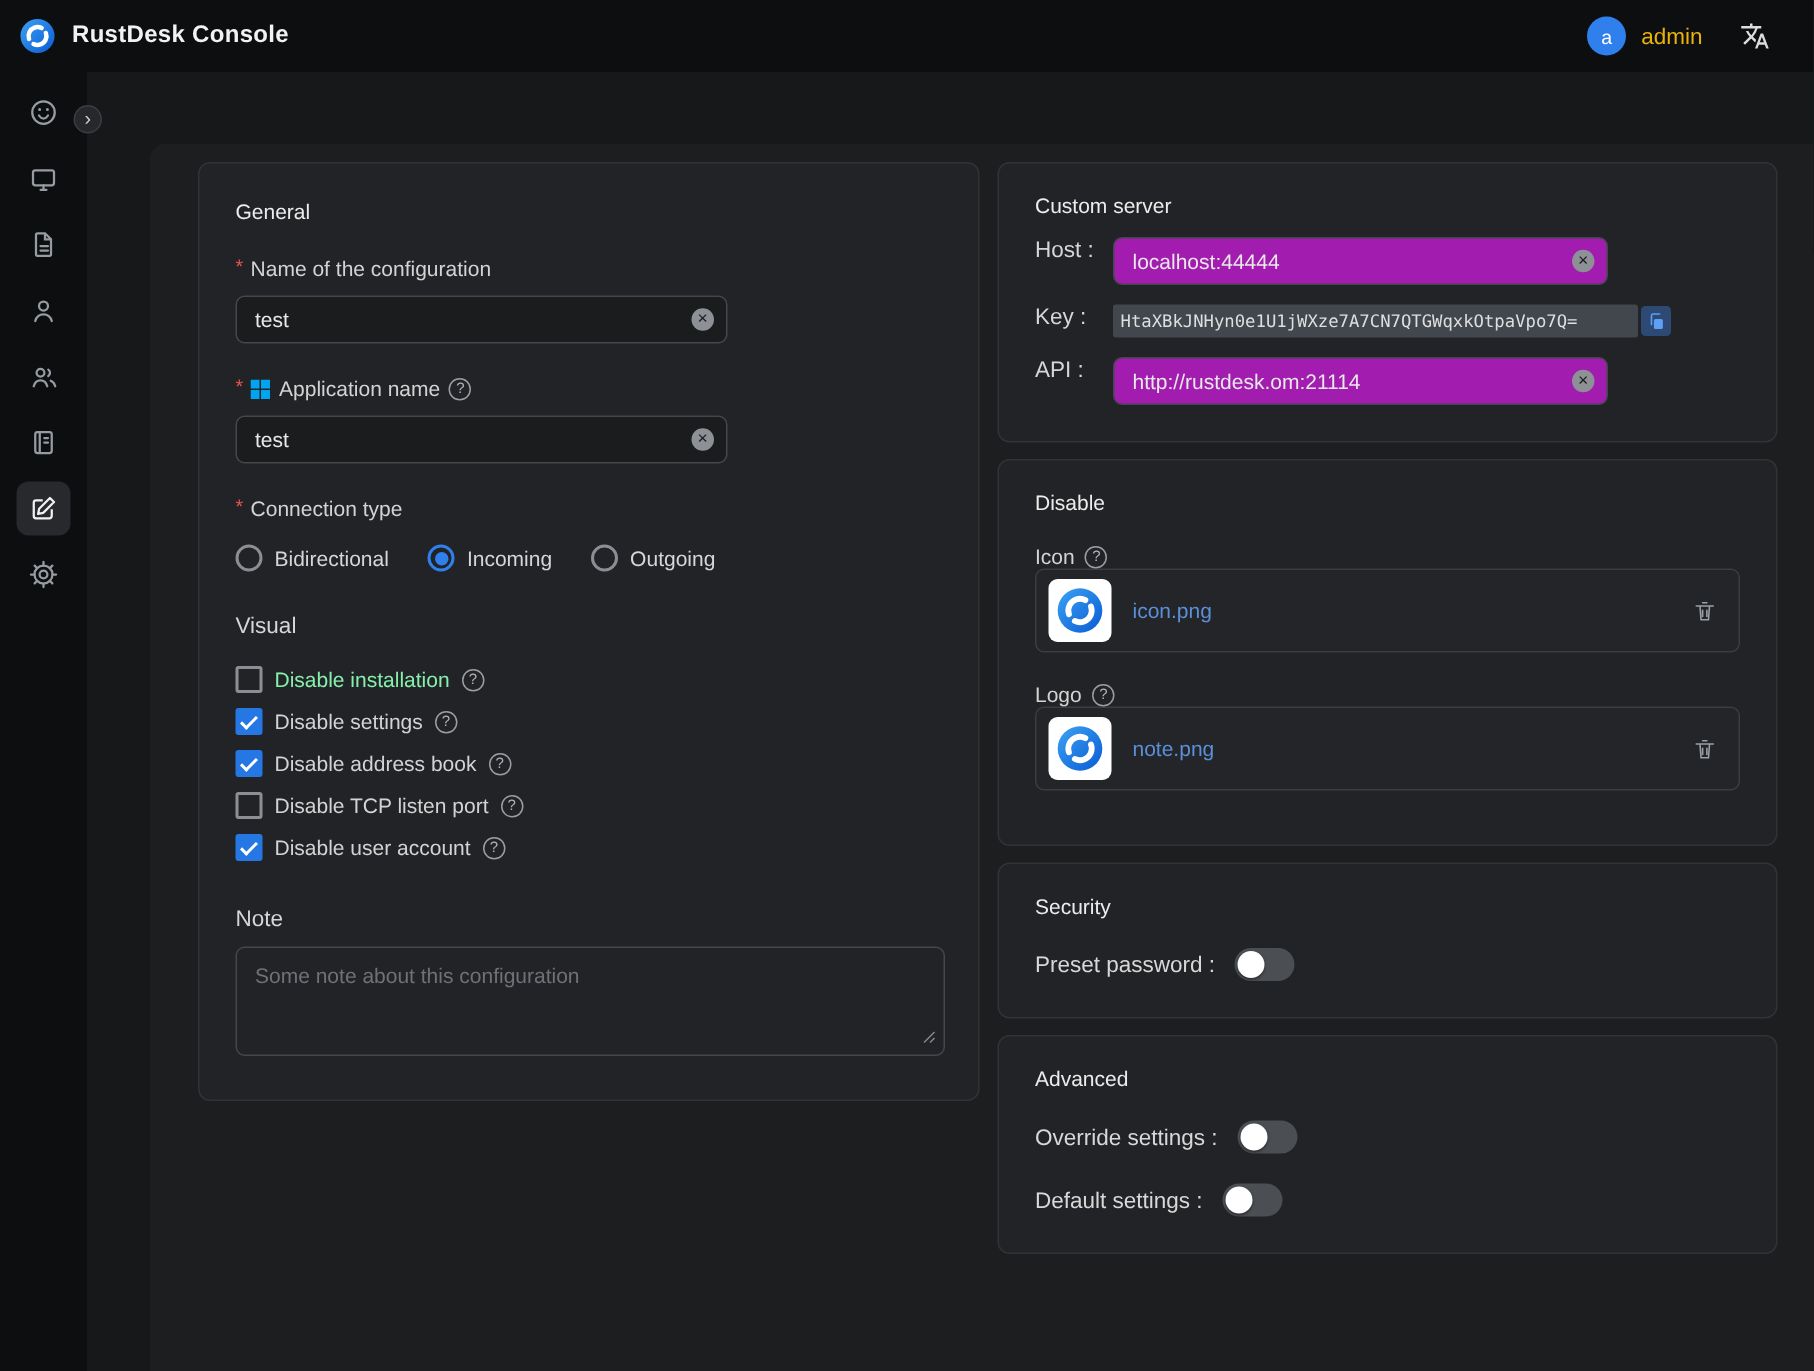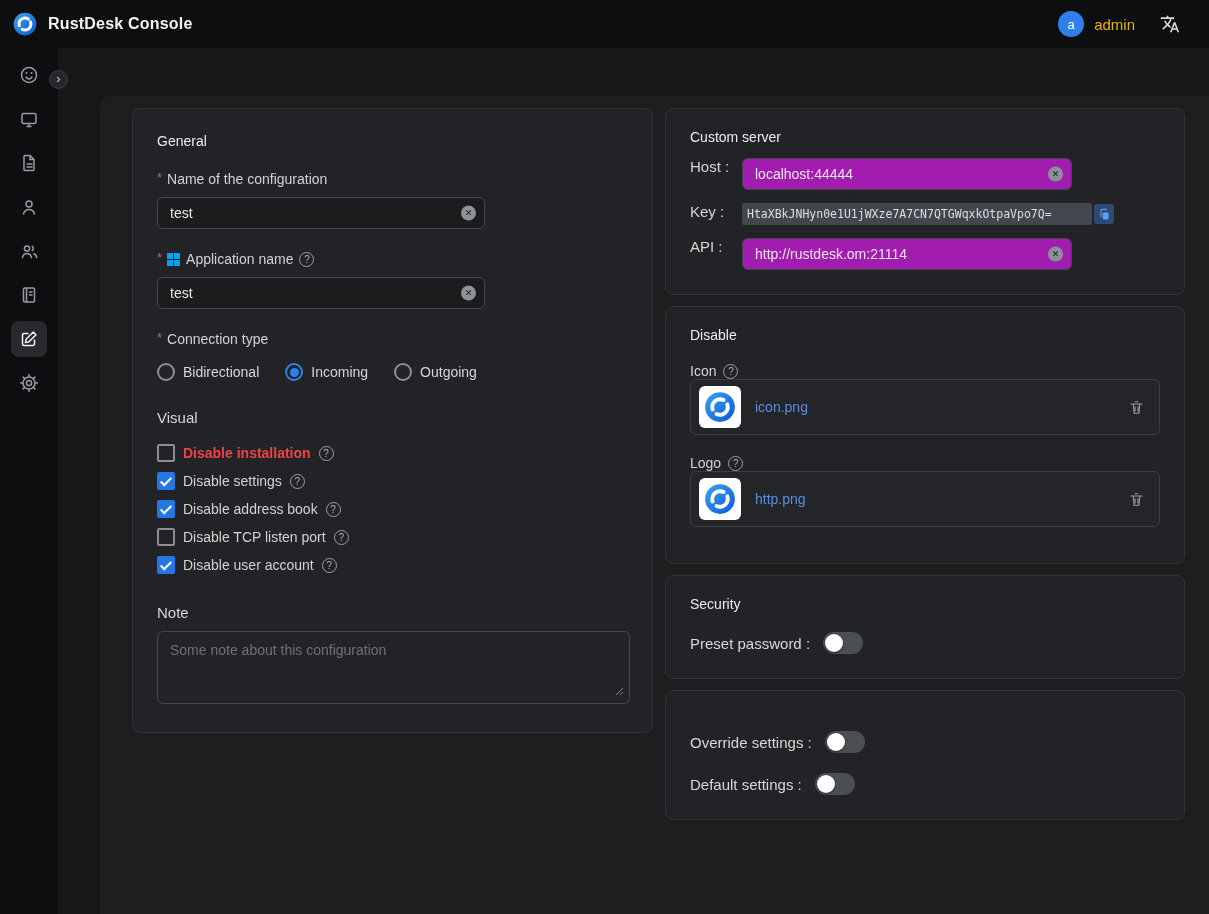--- a/index.html
+++ b/index.html
@@ -46,21 +46,21 @@
   .radio-row { display:flex; gap:26px; margin-top:16px; }
   .radio-opt { display:flex; align-items:center; gap:8px; font-size:14px; color:#d6d6d6; cursor:pointer; }
   .radio { width:18px; height:18px; border:2px solid #8b8f94; border-radius:50%; display:flex; align-items:center; justify-content:center; }
   .radio.on { border-color:#2f80ed; }
   .radio.on::after { content:""; width:9px; height:9px; border-radius:50%; background:#2f80ed; }
 
   .section-label { margin-top:28px; font-size:15px; color:#d6d6d6; }
 
   .cb-row { display:flex; align-items:center; gap:8px; height:22px; margin-top:6px; font-size:14px; color:#d3d3d3; }
   .cb-row.first { margin-top:16px; }
-  .cb-row.bold .cb-label { font-weight:700; color:#ef4444; }
+  .cb-row.bold .cb-label { font-weight:400; color:#86efac; }
   .cb { width:18px; height:18px; border:2px solid #8b8f94; border-radius:2px; display:flex; align-items:center; justify-content:center; cursor:pointer; flex:0 0 auto; }
   .cb.on { background:#2578e3; border-color:#2578e3; }
   .cb.on::after { content:""; width:4px; height:9px; border:solid #fff; border-width:0 2px 2px 0; transform:rotate(45deg); margin-top:-2px; }
 
   .note-wrap { position:relative; margin-top:10px; }
   .note-wrap textarea { width:473px; height:73px; background:transparent; border:1px solid #44474c; border-radius:6px; resize:none; padding:10px 12px; font-size:14px; color:#e9e9e9; font-family:inherit; outline:none; }
   .note-wrap textarea::placeholder { color:#6e7176; }
   .resize-corner { position:absolute; right:4px; bottom:8px; }
 
   
@@ -322,38 +322,39 @@
         <div class="vis-label">
           <span>Logo</span>
           <span class="help">?</span>
         </div>
         <div class="file-box logo-box">
           <span class="thumb">
             <svg width="34" height="34" viewBox="0 0 48 48">
                 <use href="#rd-logo"></use>
               </svg>
           </span>
-          <a class="file-link">http.png</a>
+          <a class="file-link">note.png</a>
           <span class="trash-btn">
             <svg width="17" height="17" viewBox="0 0 24 24" fill="none" stroke="#9aa0a6" stroke-width="1.5" stroke-linecap="round">
                 <path d="M4 7h16M10 4h4M7.5 7l1 13h7l1-13M10 11v6M14 11v6"></path>
               </svg>
           </span>
         </div>
       </section>
 
       <section class="card">
         <div class="card-title">Security</div>
         <div class="toggle-row">
           <span>Preset password :</span>
           <span class="switch"></span>
         </div>
       </section>
 
       <section class="card">
+        <div class="card-title">Advanced</div>
         <div class="toggle-row">
           <span>Override settings :</span>
           <span class="switch"></span>
         </div>
         <div class="toggle-row">
           <span>Default settings :</span>
           <span class="switch"></span>
         </div>
       </section>
 

